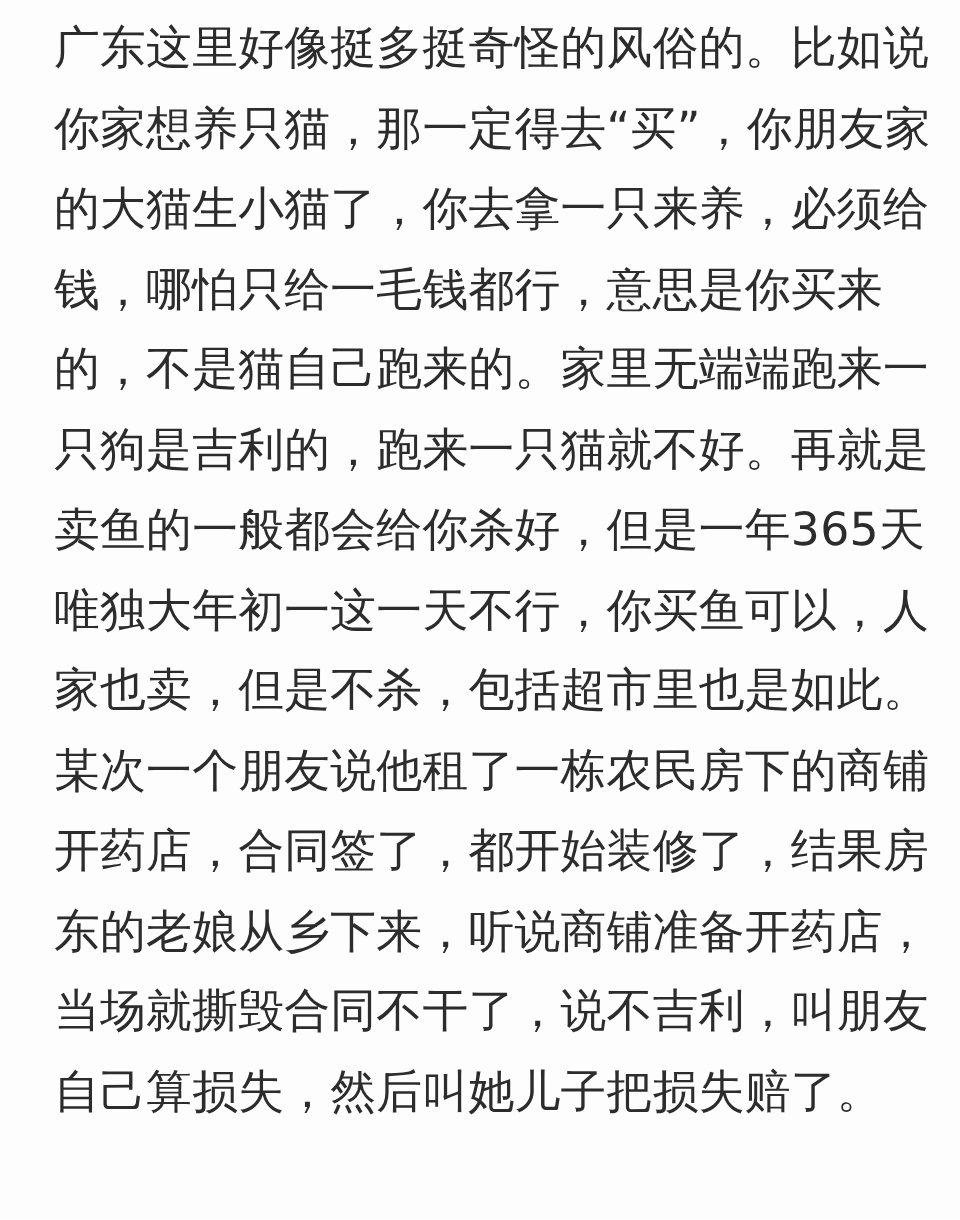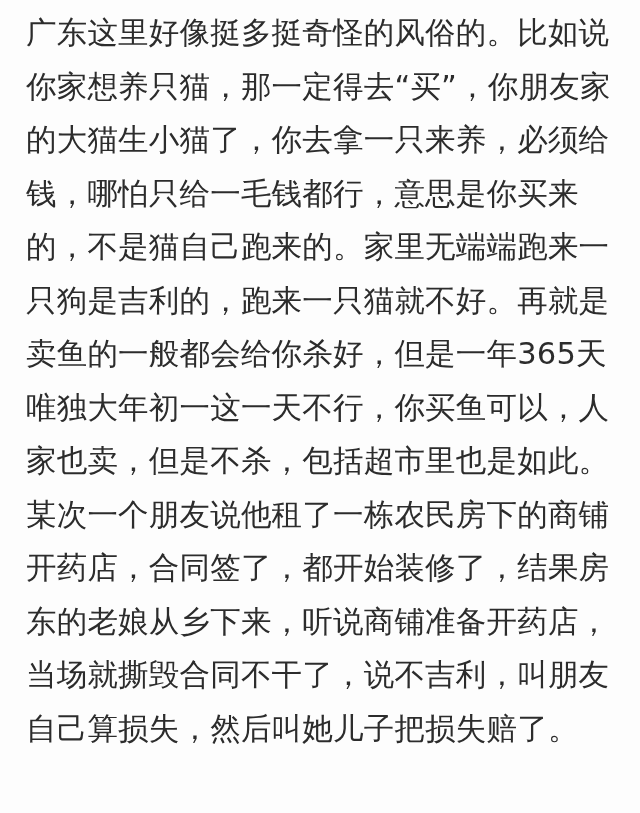--- a/index.html
+++ b/index.html
@@ -18,21 +18,21 @@
     width: 640px;
     height: 813px;
     background: #fdfdfd;
     box-sizing: border-box;
   }
   #text-body {
     position: absolute;
     left: 0;
     top: 0;
     width: 640px;
-    padding: 6px 14px 0 26px;
+    padding: 6px 14px 0 36px;
     box-sizing: border-box;
     font-family: "DejaVu Sans", sans-serif;
     font-size: 30.5px;
     line-height: 53.5px;
     color: #2c2c2c;
     letter-spacing: 0.2px;
     text-align: left;
     word-break: break-all;
     white-space: pre-wrap;
     font-weight: 400;

